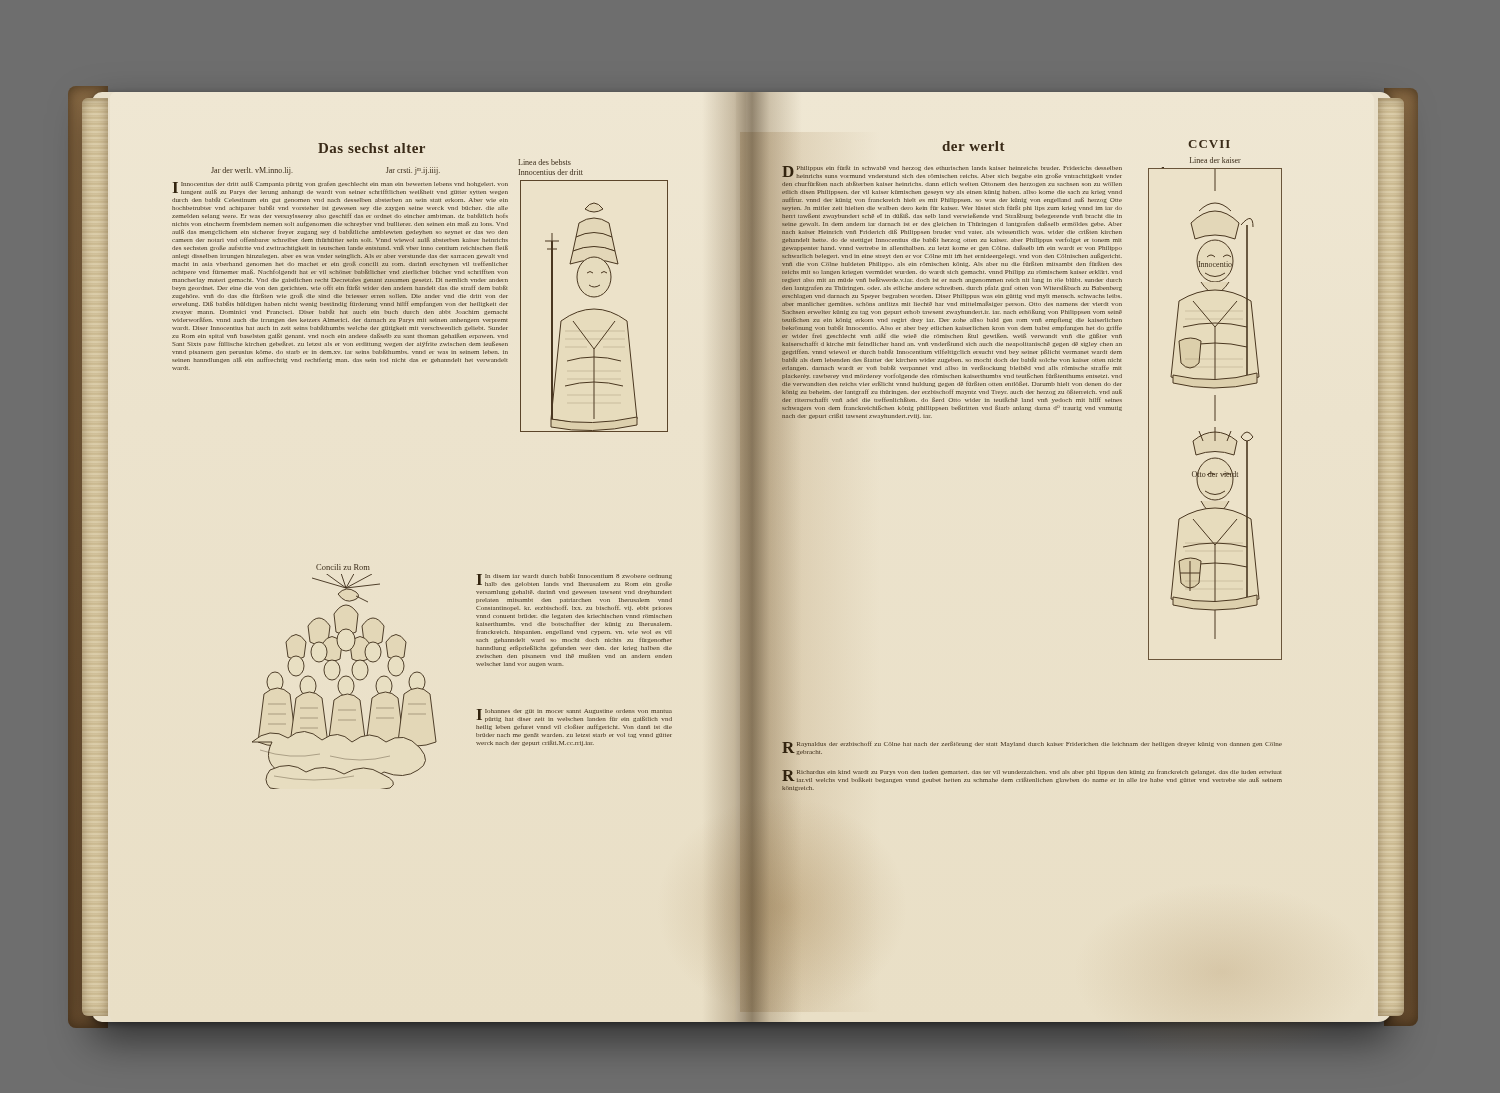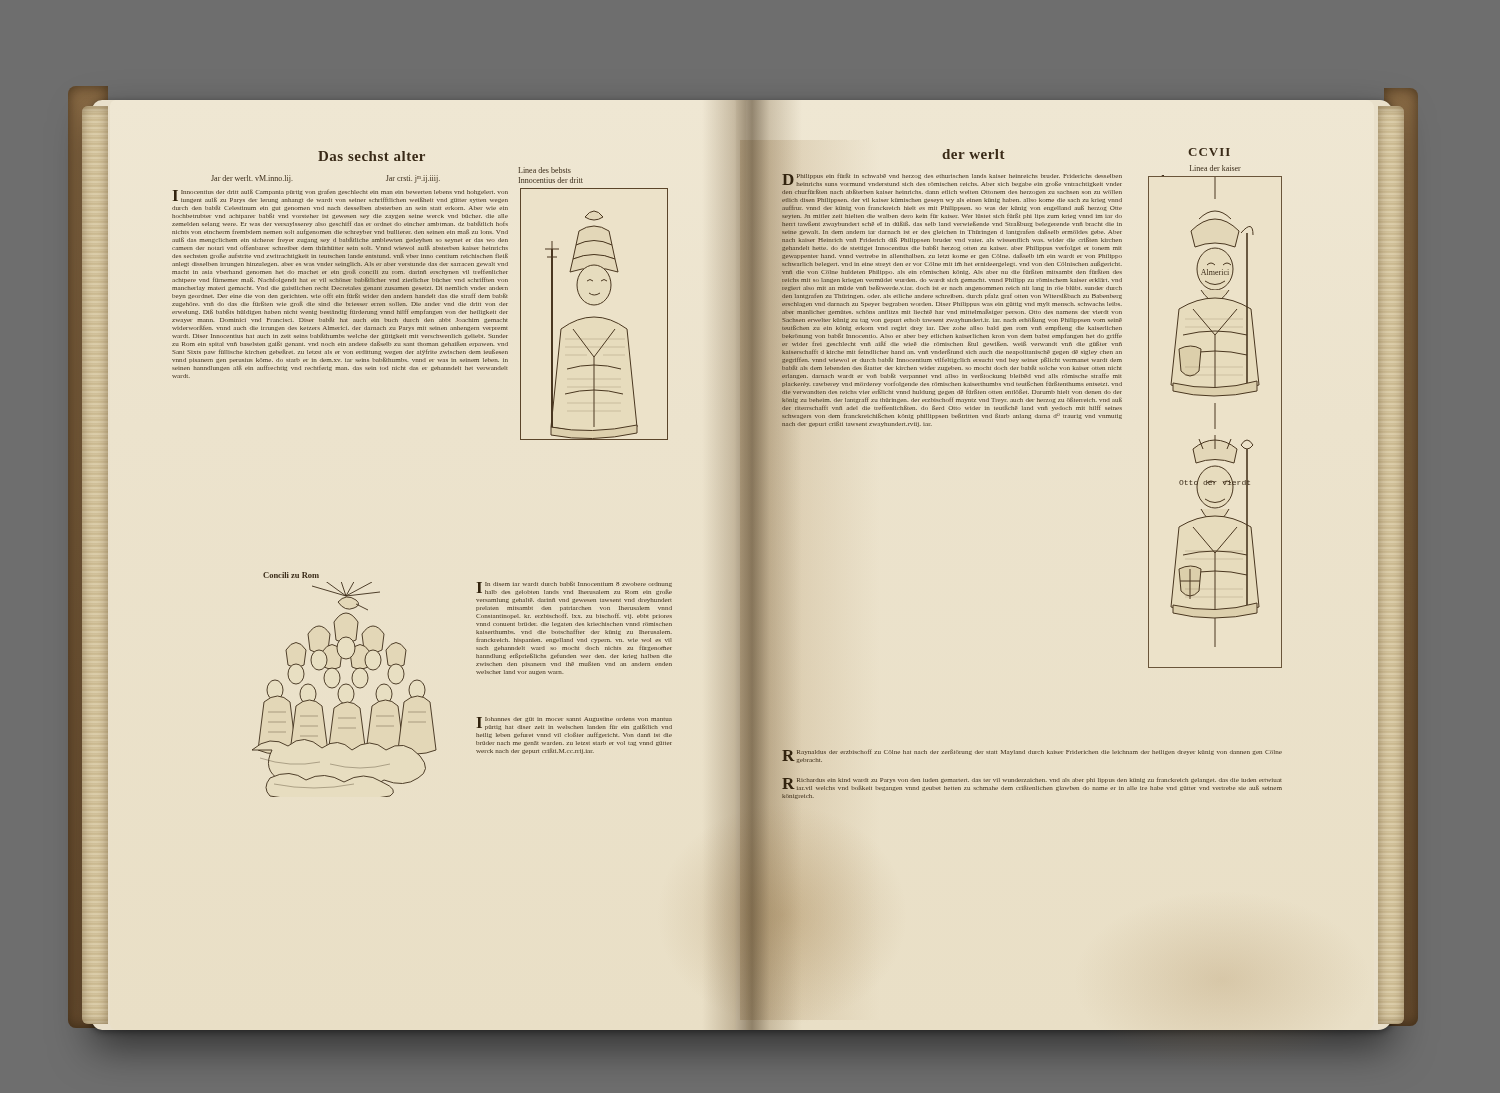--- a/index.html
+++ b/index.html
@@ -10,21 +10,21 @@
     overflow:hidden;
   }
   #stage{position:relative;width:1500px;height:1093px;}
 
   
   .book{
     position:absolute;left:92px;top:92px;width:1300px;height:930px;
   }
   
   .pages{
-    position:absolute;left:0;top:8px;width:1300px;height:930px;
+    position:absolute;left:0;top:0;width:1300px;height:930px;
     background:#e9e0cb;
     border-radius:10px 12px 14px 10px;
     box-shadow:0 18px 40px rgba(0,0,0,.55), 0 2px 6px rgba(0,0,0,.4);
   }
   
   .sheet{
     position:absolute;top:0;bottom:0;
     background:linear-gradient(180deg,#efe7d3 0%,#ece3cd 35%,#e9dfc6 100%);
   }
   .sheet.left{left:18px;width:626px;border-radius:6px 2px 2px 6px;}
@@ -150,21 +150,21 @@
               <path d="M31 52 l0 16 M24 60 l14 0 M26 68 l10 0"></path>
 
               <path d="M30 238 q40 8 86 -2 l0 8 q-46 10 -86 2z" fill="#ddd0ad"></path>
             </g>
             <g stroke="#6a553a" stroke-width=".4" opacity=".6">
               <path d="M44 150 l60 0 M44 158 l60 0 M44 166 l22 0 M82 166 l22 0 M46 190 l54 0 M46 198 l54 0 M46 214 l54 0 M46 222 l54 0"></path>
             </g>
           </svg>
         </div>
 
-        <div style="position:absolute;left:135px;top:470px;width:160px;font-size:8.5px;font-weight:bold;">Concili zu Rom</div>
+        <div style="position:absolute;left:135px;top:470px;width:160px;text-align:center;font-size:8.5px;">Concili zu Rom</div>
 
         <div class="cut" style="left:102px;top:482px;width:232px;height:215px;border:none;background:transparent;">
           <svg width="232" height="215" viewBox="0 0 232 215">
             <g stroke="#3d2d18" fill="none" stroke-width=".9">
 
               <g>
                 <path d="M116 14 l-34 -10 M116 14 l-22 -16 M116 14 l-6 -18 M116 14 l10 -18 M116 14 l26 -14 M116 14 l34 -4"></path>
                 <path d="M108 20 q8 -9 18 -2 q6 5 -2 8 q-9 4 -16 -6z" fill="#e3d7b7"></path>
                 <path d="M126 22 l12 6"></path>
               </g>
@@ -284,22 +284,22 @@
               <path d="M92 36 q6 -10 12 0 q-6 8 -12 0z"></path>
               <path d="M24 196 q42 10 84 -2 l0 10 q-44 10 -84 0z" fill="#ddd0ad"></path>
             </g>
             <g stroke="#6a553a" stroke-width=".4" opacity=".55">
               <path d="M36 142 l58 0 M36 150 l58 0 M36 190 l58 0 M36 198 l58 0
                        M36 374 l58 0 M36 382 l58 0 M36 412 l58 0 M36 420 l58 0"></path>
             </g>
           </svg>
         </div>
 
-        <div style="position:absolute;left:398px;top:168px;width:130px;text-align:center;font-size:8px;">Almerici</div>
-        <div style="position:absolute;left:398px;top:378px;width:130px;text-align:center;font-size:8px;font-family:Liberation Mono, monospace;">Otto der vierdt</div>
+        <div style="position:absolute;left:398px;top:168px;width:130px;text-align:center;font-size:8px;">Innocentio</div>
+        <div style="position:absolute;left:398px;top:378px;width:130px;text-align:center;font-size:8px;">Otto der vierdt</div>
 
         <div class="col tcol" style="left:30px;top:648px;width:500px;">
           <span class="drop">R</span>
           <span>Raynaldus der erzbischoff zu Cölne hat nach der zerßtörung der statt Mayland durch kaiser Friderichen die leichnam der heiligen dreyer künig von dannen gen Cölne gebracht.</span>
         </div>
 
         <div class="col tcol" style="left:30px;top:676px;width:500px;">
           <span class="drop">R</span>
           <span>Richardus ein kind wardt zu Parys von den iuden gemartert. das ter vil wunderzaichen. vnd als aber phi lippus den künig zu franckreich gelanget. das die iuden ertwiuat iar.vil welchs vnd boßkeit begangen vnnd geubet hetten zu schmahe dem crißtenlichen glawben do name er in alle ire habe vnd gütter vnd vertrebe sie auß seinem königreich.</span>
         </div>

